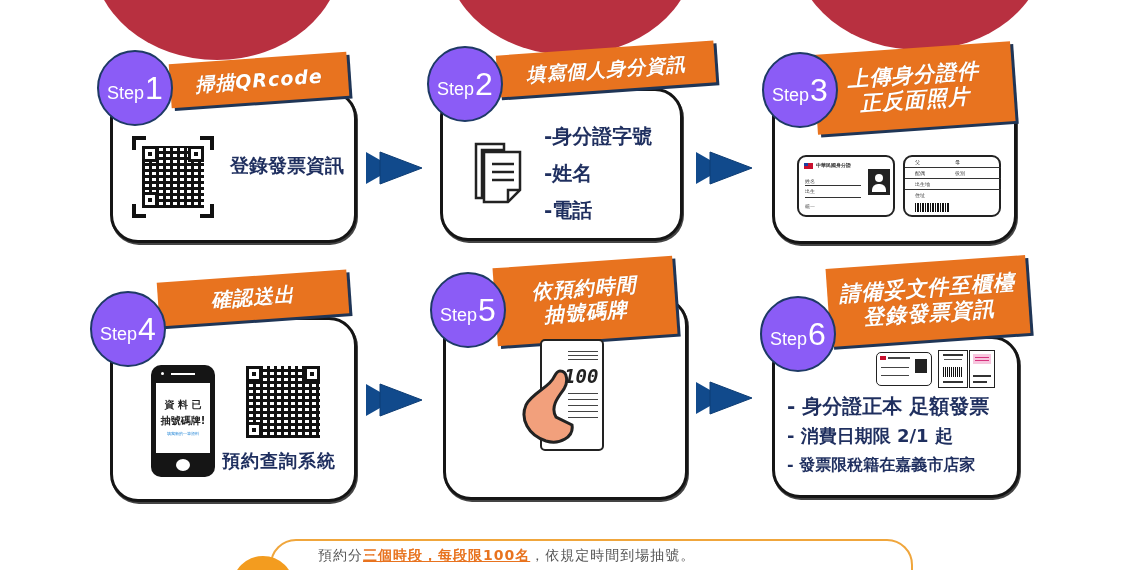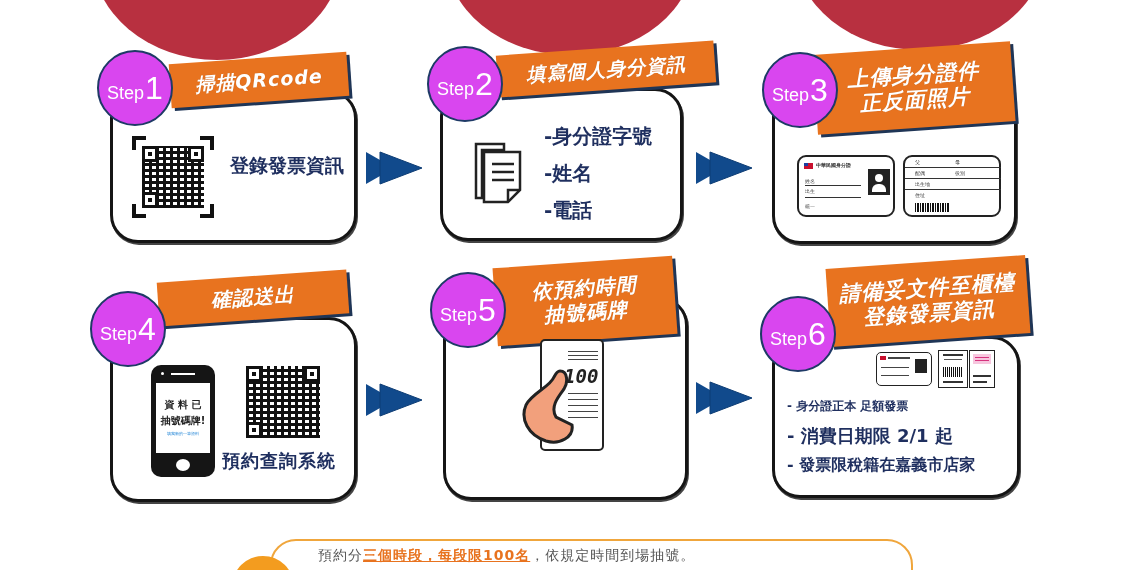--- a/index.html
+++ b/index.html
@@ -26,21 +26,21 @@
     display: flex; flex-direction: column; justify-content: center; align-items: center;
     line-height: 1.18;
     letter-spacing: 1px;
     text-shadow: 0 0 1px rgba(0,0,0,0.2);
   }
 
   .step-circle {
     position: absolute;
     width: 76px; height: 76px;
     border-radius: 50%;
-    background: #d946ef;
+    background: #8b5cf6;
     border: 2px solid #1e3a66;
     color: #fff;
     display: flex; align-items: baseline; justify-content: center;
     padding-top: 20px;
   }
   .step-circle .lbl { font-family: "Liberation Sans", sans-serif; font-size: 18px; }
   .step-circle .num { font-family: "Liberation Sans", sans-serif; font-size: 32px; margin-left: 1px; line-height: 1; }
 
   .navy { color: #1f2f5f; font-weight: bold; }
 
@@ -281,21 +281,21 @@
     </div>
     <div style="position:absolute; left:93px; top:0; width:26px; height:38px; border:1.5px solid #222; background:#fff;">
       <div style="position:absolute; left:3px; top:3px; width:18px; height:10px; background:#f7c6de;"></div>
       <div style="position:absolute; left:5px; top:6px; width:14px; height:1px; background:#d6337e;"></div>
       <div style="position:absolute; left:5px; top:9px; width:14px; height:1px; background:#d6337e;"></div>
       <div style="position:absolute; left:3px; top:24px; width:18px; height:2px; background:#333;"></div>
       <div style="position:absolute; left:3px; top:30px; width:14px; height:2px; background:#333;"></div>
     </div>
   </div>
   <div class="navy" style="position:absolute; left:787px; top:392px; font-size:17px; line-height:29px;">
-    <div style="font-size:12px;">- 身分證正本 足額發票</div>
+    <div style="font-size:20px;">- 身分證正本 足額發票</div>
     <div style="font-size:18px;">- 消費日期限 2/1 起</div>
     <div style="font-size:16px;">- 發票限稅籍在嘉義市店家</div>
   </div>
 </div>
 
 <div class="notice"></div>
 <div class="orange-dot"></div>
 <div class="notice-text">
   <span>預約分</span><span class="hl">三個時段，每段限100名</span><span>，依規定時間到場抽號。</span>
 </div>

